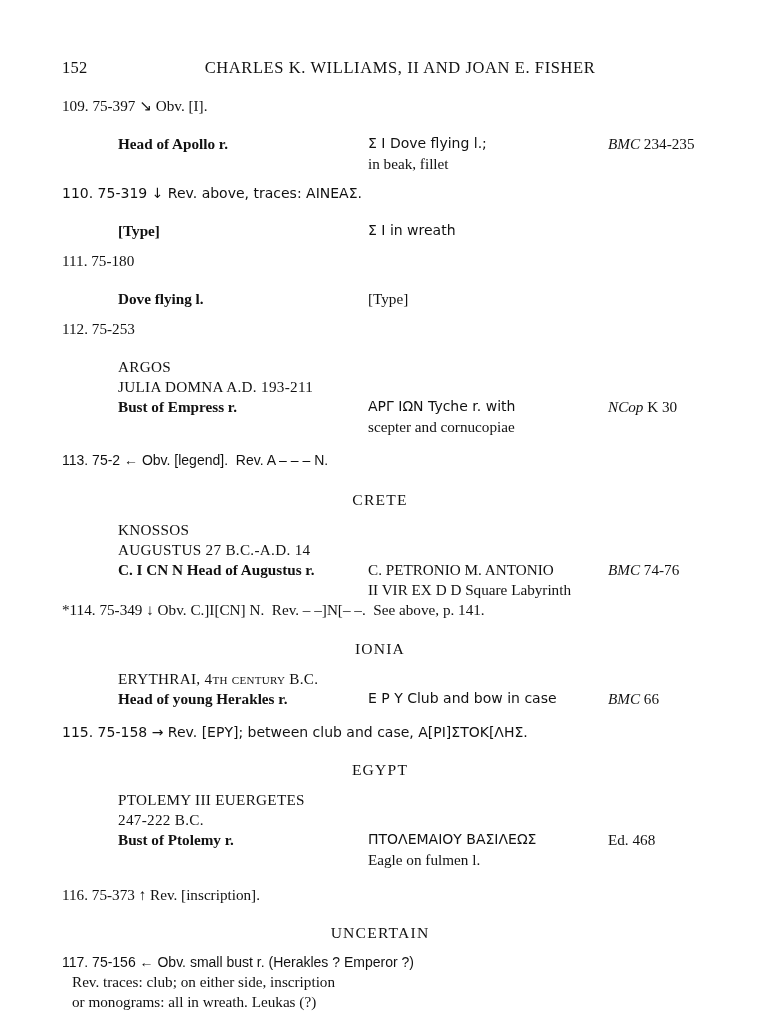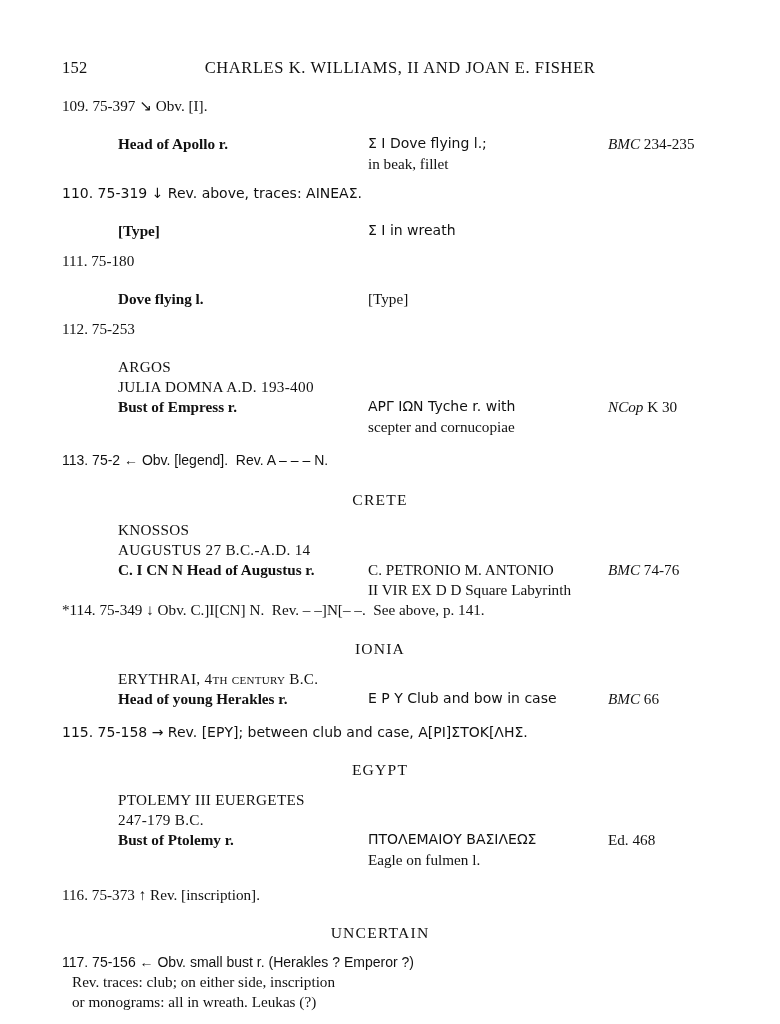--- a/index.html
+++ b/index.html
@@ -149,21 +149,21 @@
     <div class="gap-18"></div>
     <div class="row">
       <span class="col-obv">Dove flying l.</span><span class="col-rev">[Type]</span>
     </div>
 
     <div class="gap-10"></div>
 
     <div class="entry-line">112. 75-253</div>
     <div class="gap-18"></div>
     <div class="indent-head smallcaps">ARGOS</div>
-    <div class="indent-head smallcaps">JULIA DOMNA A.D. 193-400</div>
+    <div class="indent-head smallcaps">JULIA DOMNA A.D. 193-211</div>
     <div class="row">
       <span class="col-obv">Bust of Empress r.</span><span class="col-rev greek">ΑΡΓ ΙΩΝ Tyche r. with</span><span class="col-ref"><span class="ref-italic">NCop</span><span> K 30</span></span>
     </div>
     <div class="row">
       <span class="col-obv"></span><span class="col-rev">scepter and cornucopiae</span>
     </div>
 
     <div class="gap-14"></div>
 
     <div class="entry-line arrowtxt">113. 75-2 ← Obv. [legend].  Rev. A – – – N.</div>
@@ -190,21 +190,21 @@
       <span class="col-obv">Head of young Herakles r.</span><span class="col-rev greek">E P Y Club and bow in case</span><span class="col-ref"><span class="ref-italic">BMC</span><span> 66</span></span>
     </div>
     <div class="gap-14"></div>
 
     <div class="entry-line greek">115. 75-158 → Rev. [ΕΡΥ]; between club and case, Α[ΡΙ]ΣΤΟΚ[ΛΗΣ.</div>
 
     <div class="gap-18"></div>
     <div class="sec-head">EGYPT</div>
     <div class="gap-10"></div>
     <div class="indent-head smallcaps">PTOLEMY III EUERGETES</div>
-    <div class="indent-head smallcaps">247-179 B.C.</div>
+    <div class="indent-head smallcaps">247-222 B.C.</div>
     <div class="row">
       <span class="col-obv">Bust of Ptolemy r.</span><span class="col-rev greek">ΠΤΟΛΕΜΑΙΟΥ ΒΑΣΙΛΕΩΣ</span><span class="col-ref"><span class="ref-italic"></span><span>Ed. 468</span></span>
     </div>
     <div class="row">
       <span class="col-obv"></span><span class="col-rev">Eagle on fulmen l.</span>
     </div>
 
     <div class="gap-14"></div>
 
     <div class="entry-line">116. 75-373 ↑ Rev. [inscription].</div>

